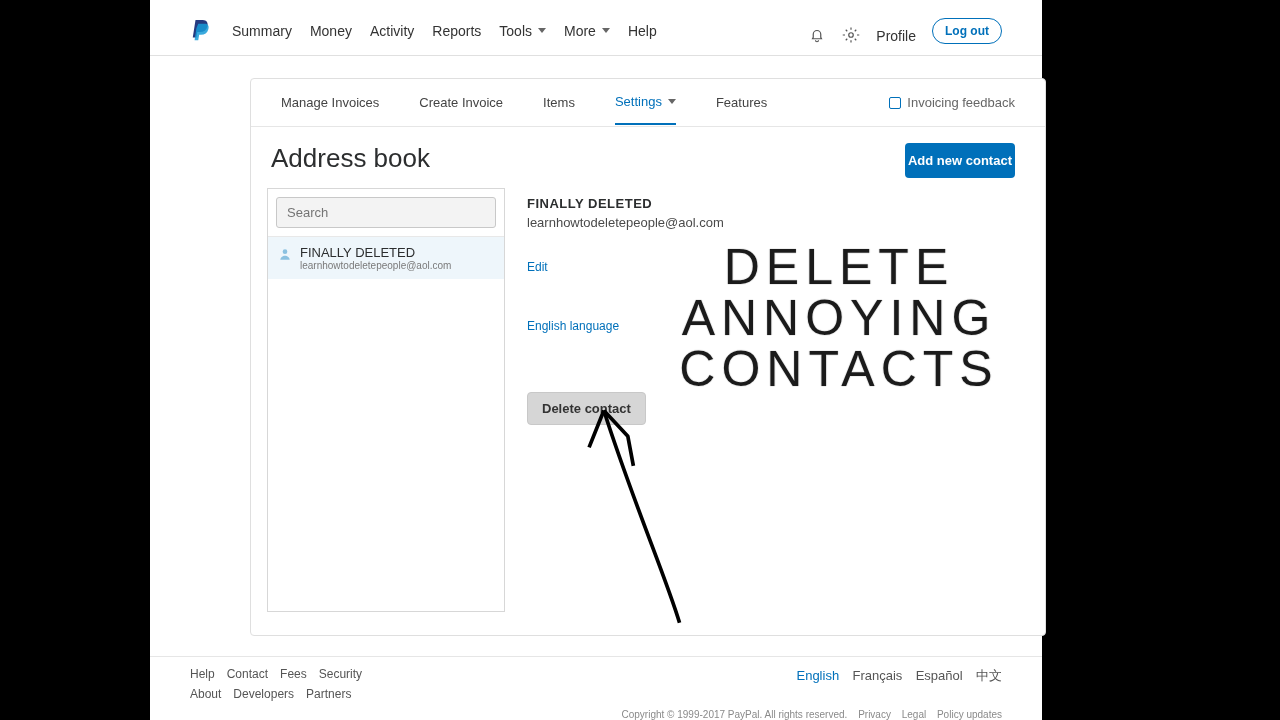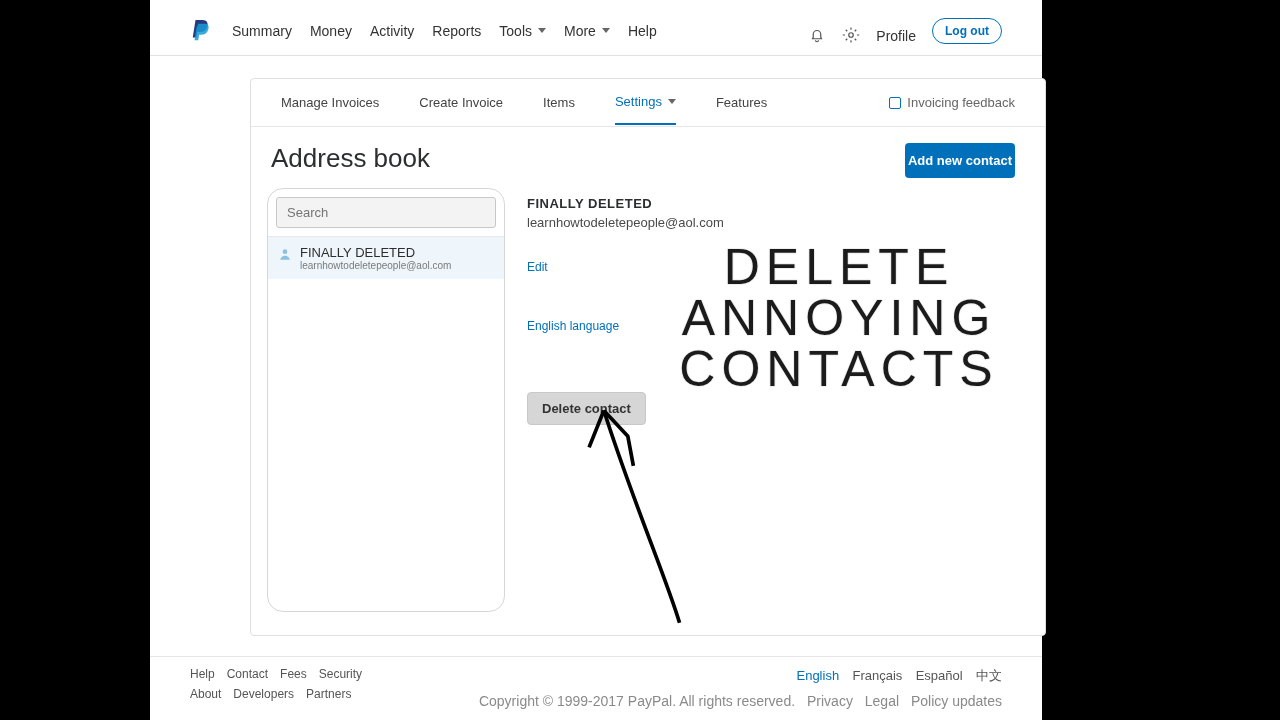--- a/index.html
+++ b/index.html
@@ -89,21 +89,21 @@
     border: none; border-radius: 4px;
     font-size: 13px; font-weight: 700;
     padding: 10px 3px; cursor: pointer;
   }
   .columns {
     display: flex; padding: 0 16px 16px 16px; gap: 10px;
     height: 440px;
   }
   .left-col {
     width: 238px;
-    border: 1px solid #d7d7d7; border-radius: 16px;
+    border: 1px solid #d7d7d7; border-radius: 0;
     background: #fff;
     overflow: hidden;
   }
   .search-wrap { padding: 8px; }
   .search {
     width: 100%;
     border: 1px solid #c8c8c8; border-radius: 3px;
     padding: 7px 10px; font-size: 13px; background: #f3f3f3;
   }
   .contact-item {
@@ -152,21 +152,21 @@
     display: flex; align-items: flex-start;
     padding: 10px 40px 0 40px;
     font-size: 12px; color: #555;
   }
   .footer-left { display: flex; flex-direction: column; gap: 6px; }
   .footer-row { display: flex; gap: 12px; }
   .footer-row span { cursor: pointer; }
   .footer-right { margin-left: auto; text-align: right; }
   .lang-row span { margin-left: 10px; cursor: pointer; font-size: 13px; }
   .lang-row .active-lang { color: #0070ba; }
-  .copyright { font-size: 14px; color: #8a8a8a; margin-top: 8px; }
+  .copyright { font-size: 10px; color: #8a8a8a; margin-top: 24px; }
   .copyright span { margin-left: 8px; cursor: pointer; }
   .sep-line {
     position: absolute; top: 656px; left: 0; right: 0;
     border-top: 1px solid #eee;
   }
 </style>
 </head>
 <body>
 
 <div class="viewport">

